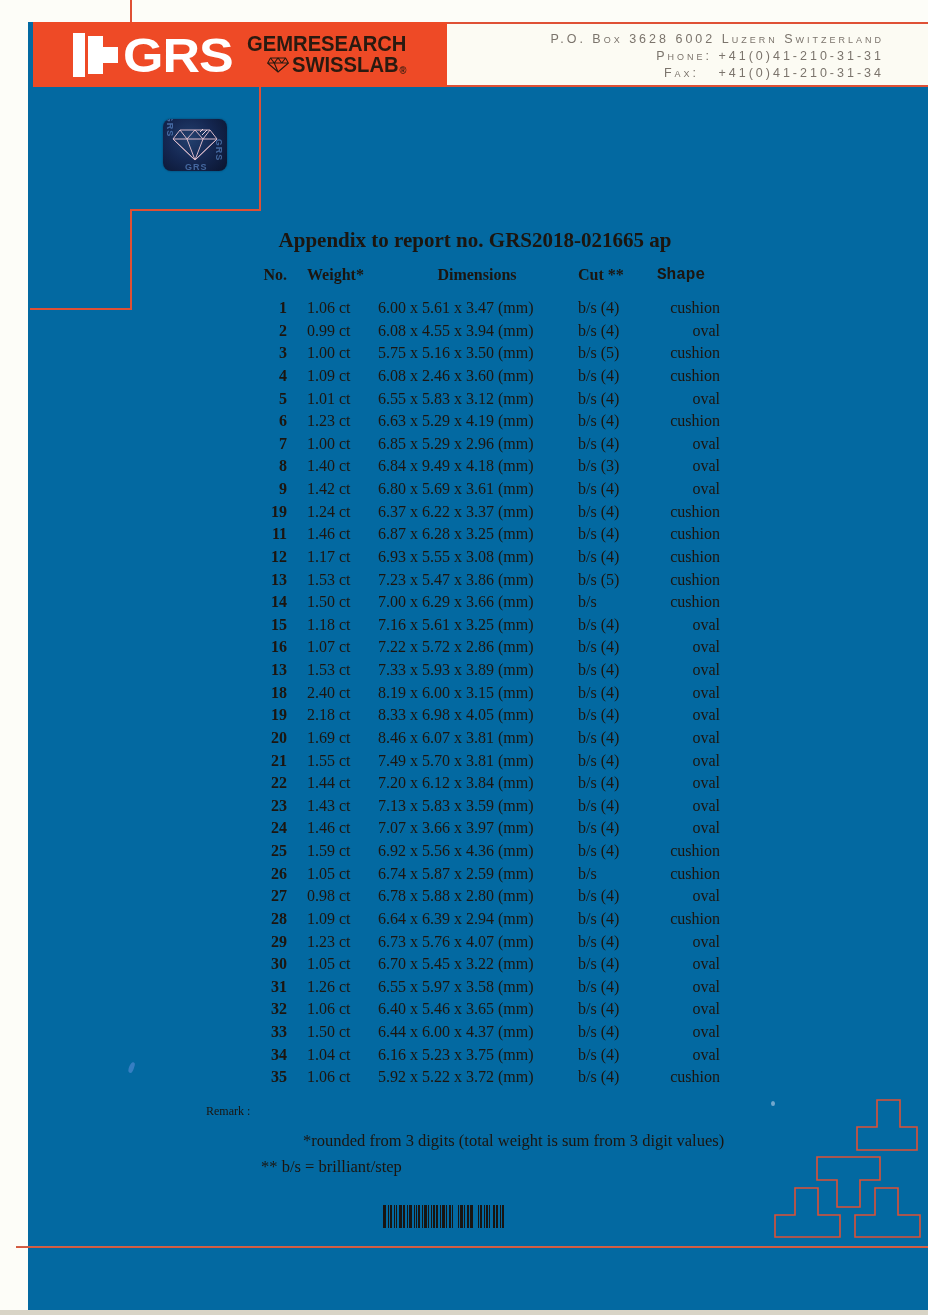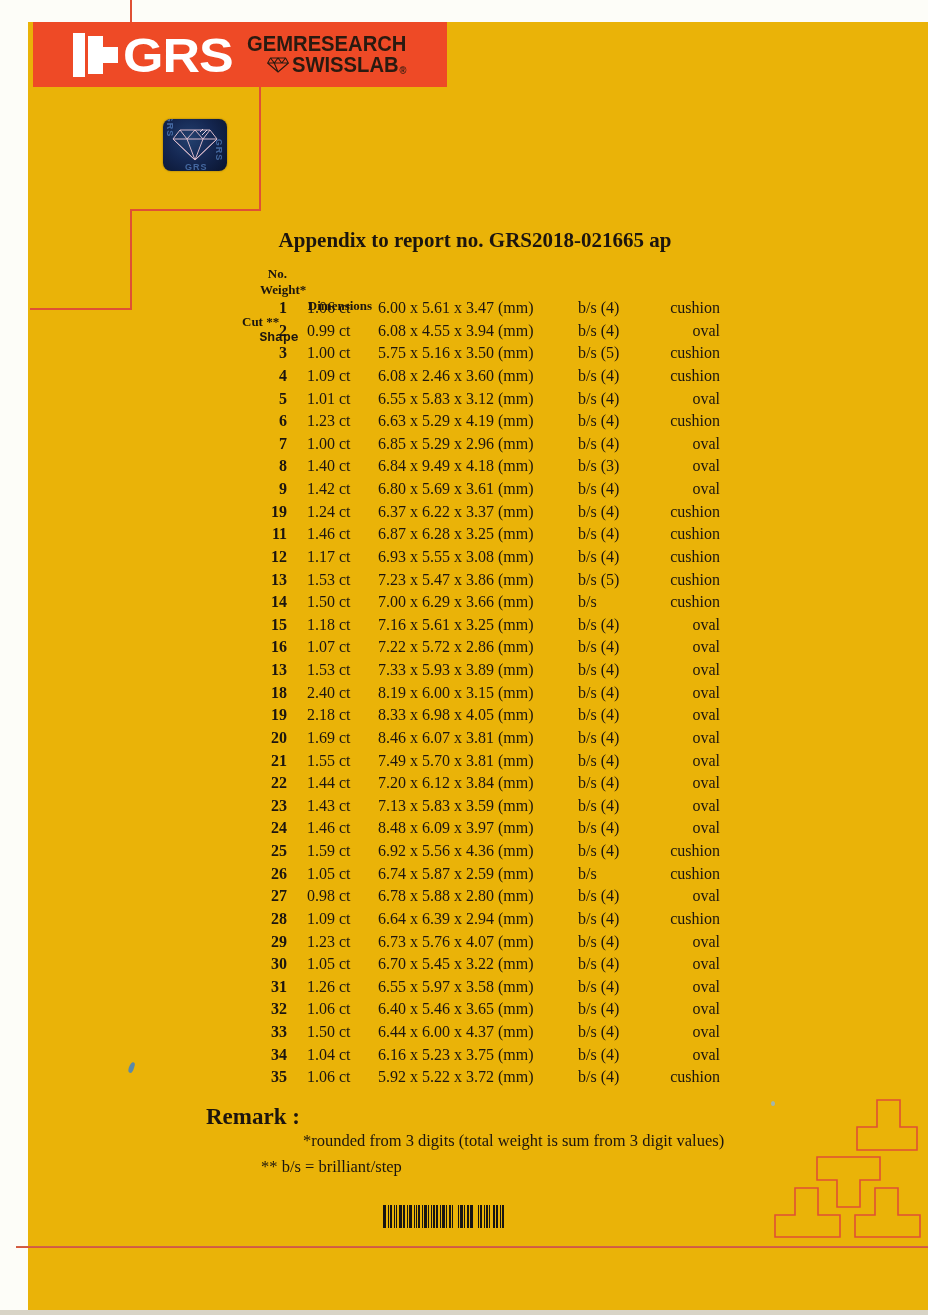--- a/index.html
+++ b/index.html
@@ -1,16 +1,16 @@
 <!DOCTYPE html>
 <html><head>
 <meta charset="utf-8">
 <style>
   html,body{margin:0;padding:0;background:#e8e6dc;}
-  .page{position:relative;width:928px;height:1315px;background:#eab308;overflow:hidden;
+  .page{position:relative;width:928px;height:1315px;background:#0369a1;overflow:hidden;
         font-family:"Liberation Serif", serif;color:#1c150f;}
   .margin-strip{position:absolute;background:#fdfdf8;z-index:1;}
   .m-top{left:0;top:0;width:928px;height:22px;}
   .m-left{left:0;top:0;width:28px;height:1315px;}
   .bottom-scan-edge{position:absolute;left:0;top:1310px;width:928px;height:5px;background:#d8d4c6;z-index:1;}
 
   
   .rline{position:absolute;background:#df5035;z-index:4;}
 
   
@@ -37,33 +37,33 @@
         background:radial-gradient(circle at 42% 38%, #23406e 0%, #152853 45%, #0a142e 100%);
         box-shadow:0 0 2px rgba(0,0,0,.4);overflow:hidden;}
   .holo .ghost{position:absolute;color:rgba(110,160,230,.55);font-family:"Liberation Sans",sans-serif;
         font-size:9px;font-weight:bold;letter-spacing:1px;}
   .holo svg{position:absolute;left:7px;top:8px;}
 
   
   .doc-title{position:absolute;left:240px;top:228px;width:470px;text-align:center;
              font-size:21px;font-weight:bold;z-index:2;}
   .thead,.trow{position:absolute;left:240px;width:500px;display:flex;z-index:2;}
-  .thead{top:266px;font-weight:bold;font-size:13px;flex-direction:column;}
+  .thead{top:266px;font-weight:bold;font-size:16px;}
   .rows{position:absolute;left:240px;top:297px;width:500px;z-index:2;}
   .trow{position:static;height:22.63px;line-height:22.63px;font-size:16px;}
   .c-no{width:47px;text-align:right;font-weight:bold;}
   .c-weight{width:70px;margin-left:20px;}
   .c-dims{width:198px;margin-left:1px;}
   .c-cut{width:64px;margin-left:2px;}
   .c-shape{width:78px;margin-left:0;text-align:right;}
   .thead .c-dims{text-align:center;}
   .thead .c-shape{text-align:center;font-family:Liberation Mono, monospace;}
 
   
-  .remark-label{position:absolute;left:206px;top:1104px;font-size:23px;font-weight:bold;z-index:2;}
+  .remark-label{position:absolute;left:206px;top:1104px;font-size:12px;font-weight:normal;z-index:2;}
   .footnote1{position:absolute;left:303px;top:1131px;font-size:16.5px;z-index:2;}
   .footnote2{position:absolute;left:261px;top:1157px;font-size:16.5px;z-index:2;}
 
   
   .barcode{position:absolute;left:383px;top:1205px;width:178px;height:23px;z-index:2;font-size:0;}
   .barcode i{display:inline-block;height:100%;background:#181512;}
 
   
   .tees{position:absolute;left:770px;top:1095px;z-index:2;}
   .bottom-rule{position:absolute;left:16px;top:1246px;width:912px;height:2px;z-index:5;
@@ -102,20 +102,25 @@
       <div class="line2">
         <svg width="24" height="16" viewBox="0 0 24 16">
           <path d="M4,1 L20,1 L23,6 L12,15 L1,6 Z M1,6 L23,6 M4,1 L8,6 L12,15 M20,1 L16,6 M8,6 L12,1 L16,6" fill="none" stroke="#2a1a10" stroke-width="1.2"></path>
         </svg>
         <span>SWISSLAB</span>
           <span class="reg">®</span>
       </div>
     </div>
   </div>
 
+  <div class="contact">
+    <div>P.O. Box 3628 6002 Luzern Switzerland</div>
+    <div>Phone: +41(0)41-210-31-31</div>
+    <div>Fax:   +41(0)41-210-31-34</div>
+  </div>
 
   <div class="holo">
     <span class="ghost" style="left:-4px;top:2px;transform:rotate(90deg);">GRS</span>
     <span class="ghost" style="right:-4px;top:26px;transform:rotate(90deg);">GRS</span>
     <span class="ghost" style="left:22px;bottom:-1px;">GRS</span>
     <svg width="50" height="36" viewBox="0 0 50 36">
       <path d="M10,3 L40,3 L47,12 L25,33 L3,12 Z M3,12 L47,12 M10,3 L17,12 L25,33 L33,12 L40,3 M17,12 L25,3 L33,12 M25,33 L3,12 M25,33 L47,12" fill="none" stroke="#d9b9c9" stroke-width="1"></path>
       <path d="M30,5 l3,-3 M32,8 l5,-5" stroke="#e9d5e0" stroke-width="1" fill="none"></path>
     </svg>
   </div>
@@ -288,21 +293,21 @@
       <div class="trow">
         <span class="c-no">23</span>
         <span class="c-weight">1.43 ct</span>
         <span class="c-dims">7.13 x 5.83 x 3.59 (mm)</span>
         <span class="c-cut">b/s (4)</span>
         <span class="c-shape">oval</span>
       </div>
       <div class="trow">
         <span class="c-no">24</span>
         <span class="c-weight">1.46 ct</span>
-        <span class="c-dims">8.48 x 6.09 x 3.97 (mm)</span>
+        <span class="c-dims">7.07 x 3.66 x 3.97 (mm)</span>
         <span class="c-cut">b/s (4)</span>
         <span class="c-shape">oval</span>
       </div>
       <div class="trow">
         <span class="c-no">25</span>
         <span class="c-weight">1.59 ct</span>
         <span class="c-dims">6.92 x 5.56 x 4.36 (mm)</span>
         <span class="c-cut">b/s (4)</span>
         <span class="c-shape">cushion</span>
       </div>

